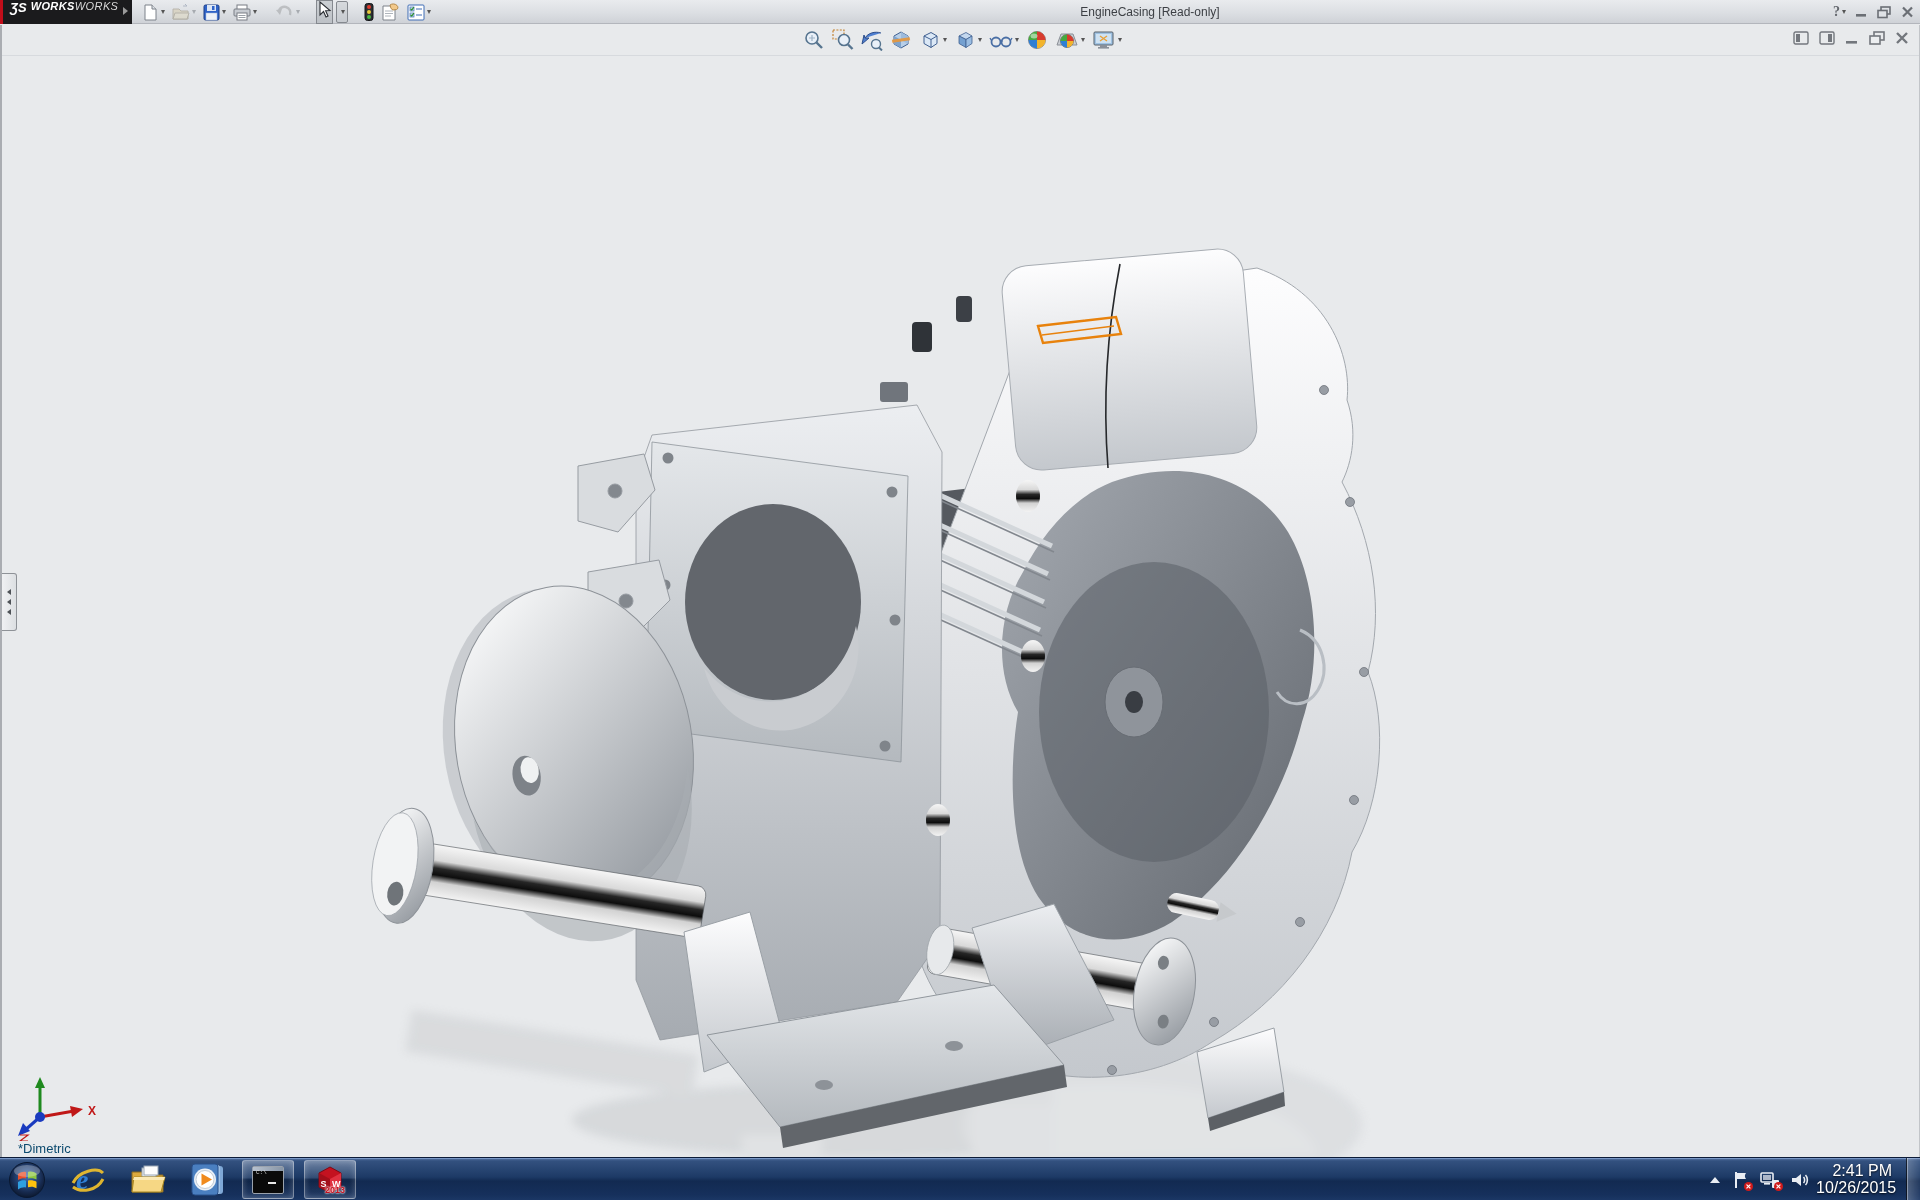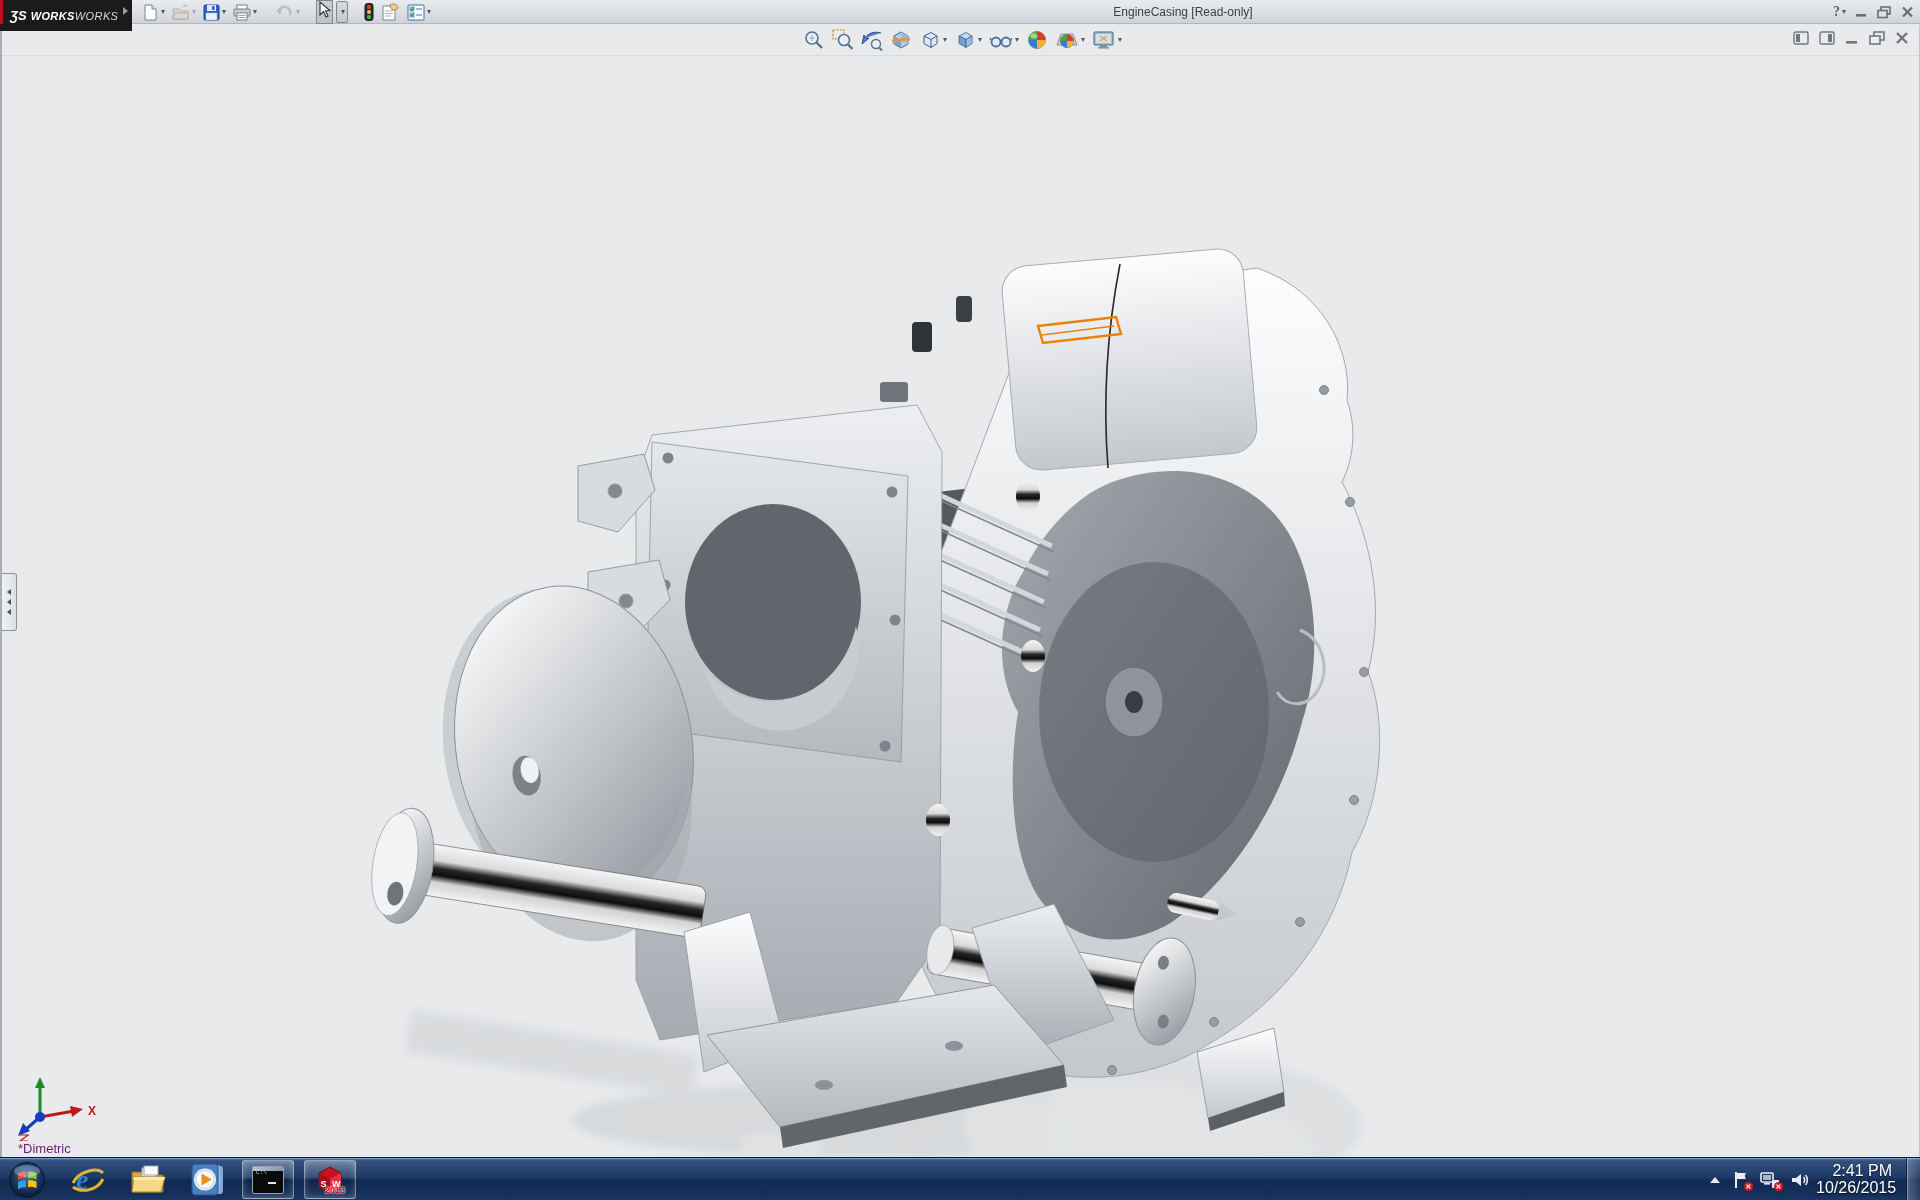--- a/index.html
+++ b/index.html
@@ -3,42 +3,42 @@
 <meta charset="utf-8">
 <style>
   * { margin:0; padding:0; box-sizing:border-box; }
   html,body { width:1920px; height:1200px; overflow:hidden; font-family:"Liberation Sans", sans-serif; }
   #screen { position:relative; width:1920px; height:1200px; background:#e8eaec; }
 
   
   #titlebar { position:absolute; left:0; top:0; width:1920px; height:24px;
     background:linear-gradient(180deg,#e9ebee 0%,#dcdfe3 55%,#cfd2d7 100%);
     border-bottom:1px solid #b3b6bc; z-index:30; }
-  #logo-plate { position:absolute; left:0; top:0; width:132px; height:31px; background:#1b1b1d;
-    display:flex; align-items:center; color:#fff; }
+  #logo-plate { position:absolute; left:0; top:0; width:132px; height:24px; background:#1b1b1d;
+    display:flex; align-items:flex-start; color:#fff; }
   #logo-redstripe { position:absolute; left:0; top:0; width:3px; height:24px; background:#c20e1a; }
   #logo-glyph { font-style:italic; font-weight:bold; font-size:13px; margin-left:10px; color:#fff; }
   #logo-text { font-size:11px; letter-spacing:.4px; margin-left:4px; font-style:italic; }
   #logo-text b { font-weight:bold; }
   #logo-text span.lt { font-weight:normal; color:#d8d8d8; }
   #logo-arrow { position:absolute; right:4px; top:7px; width:0; height:0;
     border-left:5px solid #9a9a9a; border-top:4px solid transparent; border-bottom:4px solid transparent; }
 
   .tb-tools { position:absolute; left:140px; top:0; height:24px; display:flex; align-items:center; gap:3px; }
   .tb-btn { display:flex; align-items:center; height:22px; padding:0 2px; border-radius:2px; }
   .tb-btn svg { display:block; }
   .tb-sep { width:8px; }
   .dd { font-size:8px; color:#555; margin-left:2px; line-height:1; }
   .dd.grayed { color:#a7abb0; }
   .grayed-icon { opacity:.45; filter:grayscale(60%); }
   .pressed { border:1px solid #85898f; background:linear-gradient(180deg,#ccd0d4,#bdc1c6); }
   .dd-box { border:1px solid #85898f; background:linear-gradient(180deg,#d6d9dd,#c6cacf); height:22px; display:flex; align-items:center; padding:0 2px; border-radius:2px; }
 
   #win-title { position:absolute; left:1150px; top:5px; transform:translateX(-50%);
-    font-size:12px; color:#3c3f44; white-space:nowrap;margin-left:33px; }
+    font-size:12px; color:#3c3f44; white-space:nowrap; }
 
   #app-controls { position:absolute; right:6px; top:0; height:24px; display:flex; align-items:center; gap:9px; color:#63676d; }
   #app-controls .ctl { display:flex; align-items:center; }
 
   
   #viewport { position:absolute; left:0; top:25px; width:1920px; height:1132px;
     background:linear-gradient(180deg,#dbdee3 0%,#e2e5e9 20%,#ecaeee0 0,#eceef1 48%,#f8f9fa 72%,#fdfdfd 82%,#f2f3f5 92%,#e9ebed 100%);
     border-left:2px solid #aaadb2; border-right:1px solid #c2c5c9; overflow:hidden; }
   #strip-line { position:absolute; left:0; top:30px; width:100%; height:1px; background:#d7dade; }
 
@@ -51,21 +51,21 @@
   #doc-controls { position:absolute; right:10px; top:6px; display:flex; align-items:center; gap:10px; color:#73777d; }
 
   
   #left-tab { position:absolute; left:0; top:548px; width:15px; height:58px;
     background:linear-gradient(90deg,#f0f1f3,#dcdfe2); border:1px solid #8e9297; border-left:none;
     border-radius:0 3px 3px 0; display:flex; flex-direction:column; align-items:center; justify-content:center; gap:4px; }
   #left-tab .arr { width:0; height:0; border-right:4px solid #4e5257; border-top:3px solid transparent; border-bottom:3px solid transparent; }
 
   
   #triad { position:absolute; left:8px; top:1050px; }
-  #view-label { position:absolute; left:16px; top:1116px; font-size:13px; color:#701a75; }
+  #view-label { position:absolute; left:16px; top:1116px; font-size:13px; color:#0c4a6e; }
 
   #model-svg { position:absolute; left:350px; top:215px; }
 
   
   #taskbar { position:absolute; left:0; top:1157px; width:1920px; height:43px;
     background:linear-gradient(180deg,#5b79a8 0%,#33517f 7%,#1d3a66 45%,#122a51 55%,#16305c 88%,#1b3765 100%);
     border-top:1px solid #0c1c38; box-shadow:inset 0 1px 0 rgba(150,180,230,.55); z-index:40; }
   .tb-item { position:absolute; top:2px; width:52px; height:39px; display:flex; align-items:center; justify-content:center; border-radius:3px; }
   .tb-item.open { border:1px solid rgba(255,255,255,.42);
     background:linear-gradient(180deg,rgba(255,255,255,.28),rgba(255,255,255,.10) 45%,rgba(0,0,0,.12) 50%,rgba(255,255,255,.06));

